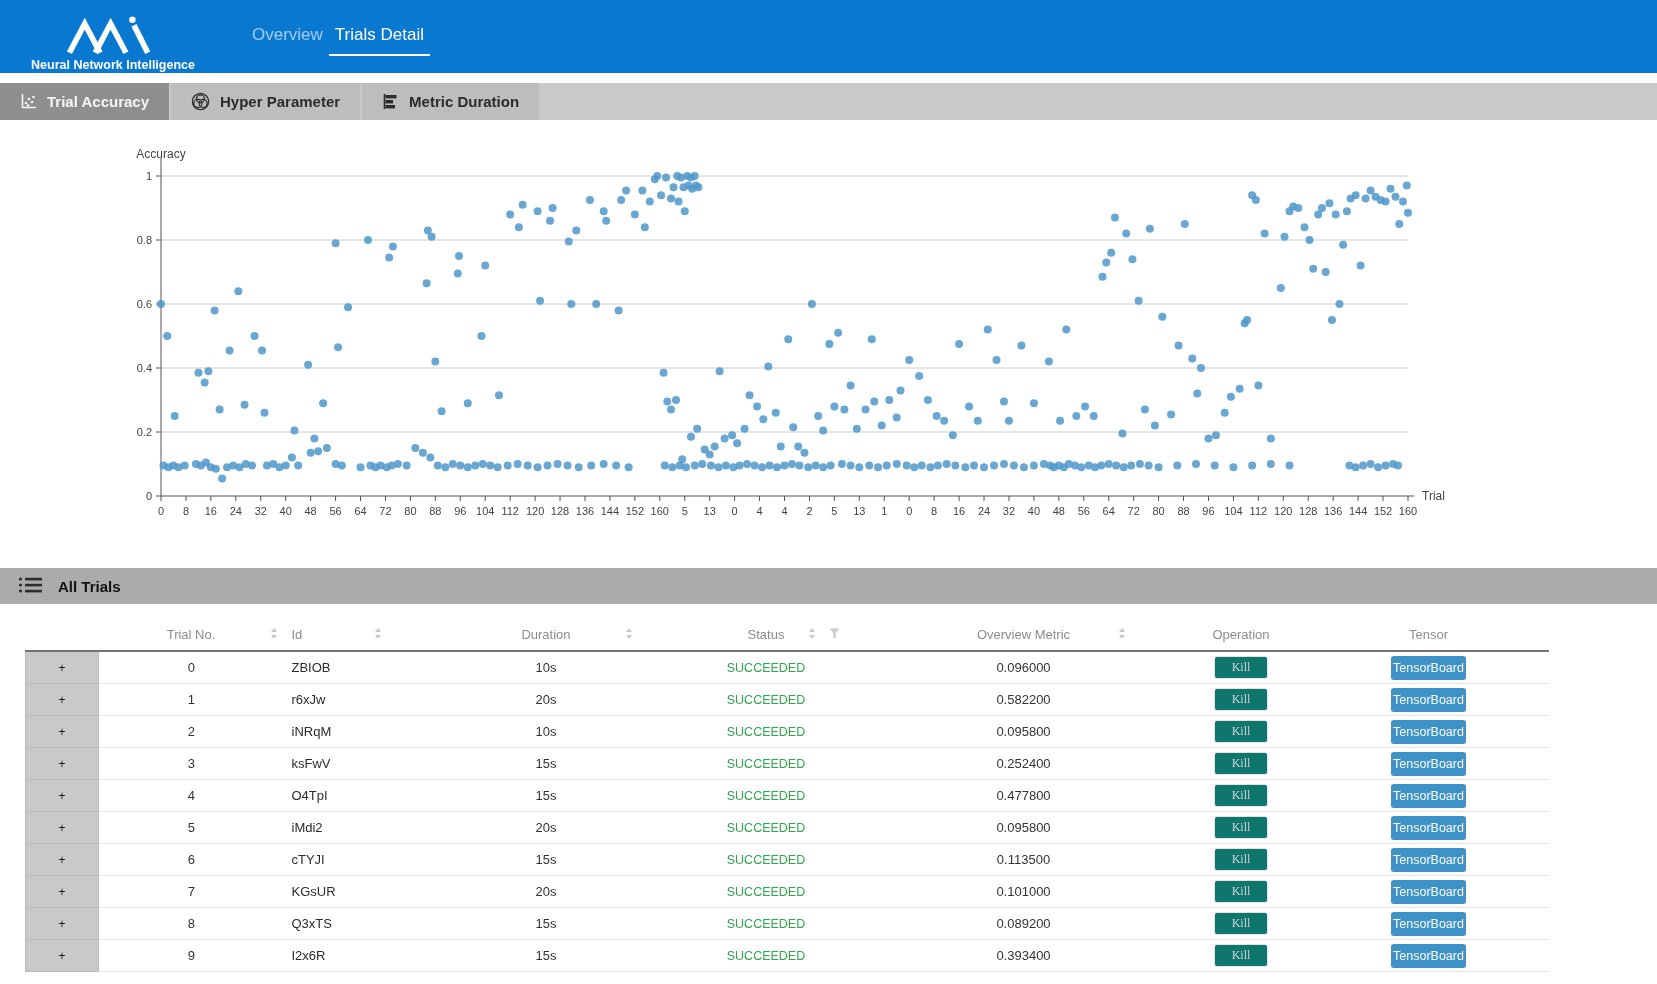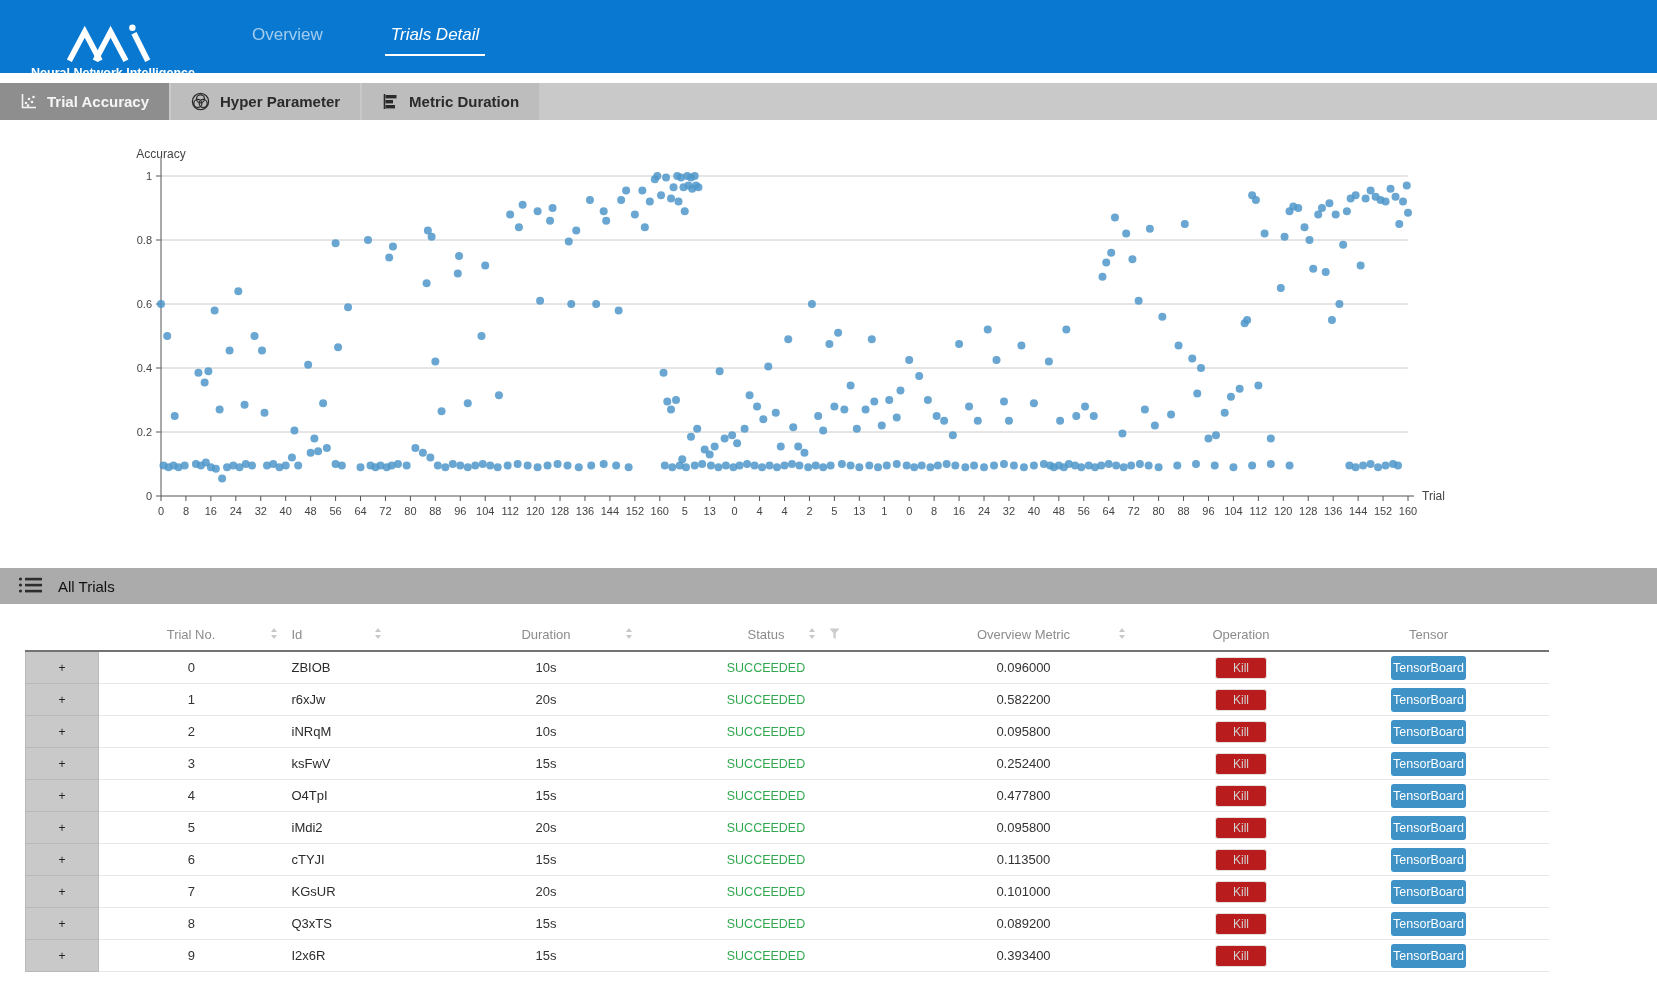--- a/index.html
+++ b/index.html
@@ -1,56 +1,56 @@
 <!DOCTYPE html>
 <html><head>
 <meta charset="utf-8">
 <style>
   html,body{margin:0;padding:0;}
   body{width:1657px;height:984px;background:#fff;font-family:"Liberation Sans",sans-serif;overflow:hidden;}
 
   
   .navbar{height:73px;background:#0878d1;display:flex;align-items:flex-start;}
-  .logo{margin-left:28px;width:170px;display:flex;flex-direction:column;align-items:center;padding-top:22px;}
+  .logo{margin-left:28px;width:170px;display:flex;flex-direction:column;align-items:center;padding-top:14px;}
   .logo-text{color:#fff;font-weight:bold;font-size:12.5px;margin-top:2px;white-space:nowrap;}
-  .nav-tabs{display:flex;margin-left:48px;gap:56px;height:73px;align-items:flex-start;}
+  .nav-tabs{display:flex;margin-left:48px;height:73px;align-items:flex-start;}
   .nav-tab{color:rgba(255,255,255,.62);font-size:17px;padding:25px 6px 9px 6px;cursor:pointer;border-bottom:2px solid transparent;}
-  .nav-tab.active{color:#fff;border-bottom:2px solid #fff;font-style:italic;}
+  .nav-tab.active{color:#fff;border-bottom:2px solid #fff;}
 
   
   .tabbar{height:37px;background:#c9c9c9;display:flex;margin-top:10px;}
   .vtab{display:flex;align-items:center;gap:10px;padding:0 20px;background:#bdbdbd;color:#2b2b2b;font-size:15px;font-weight:bold;margin-right:2px;cursor:pointer;}
   .vtab.active{background:#8e8e8e;color:#f5f5f5;}
   .vtab svg{flex:0 0 auto;}
 
   
   .chart-section{height:432px;position:relative;background:#fff;}
   .chart-section svg{display:block;}
 
   
   .alltrials-bar{height:36px;background:#ababab;display:flex;align-items:center;margin-top:16px;}
   .alltrials-bar .list-icon{margin-left:18px;display:flex;}
-  .alltrials-title{margin-left:14px;font-size:15px;font-weight:normal;color:#111;}
+  .alltrials-title{margin-left:14px;font-size:15px;font-weight:bold;color:#111;}
 
   
   table.trials{margin:14px 0 0 25px;border-collapse:collapse;table-layout:fixed;width:1523px;}
   th{height:30px;font-weight:normal;color:#8c8c8c;font-size:13px;border-bottom:2px solid #737373;position:relative;text-align:center;}
   td{height:29px;font-size:13px;color:#333;border-bottom:1px solid #e7e7e7;text-align:center;background:#fff;}
   td.expand{background:#c9c9c9;border:1px solid #b9b9b9;color:#222;font-size:12px;cursor:pointer;}
   td.id-cell{text-align:left;padding-left:8px;color:#2b2b2b;margin-left:44px;}
   .status-text{font-size:12.5px;}
   .sort-icon{position:absolute;top:9px;display:inline-flex;}
   .filter-icon{position:absolute;top:10px;display:inline-flex;}
   th.c-trialno .sort-icon{right:6px;}
   th.c-id .sort-icon{right:52px;}
   th.c-duration .sort-icon{right:26px;}
   th.c-status .sort-icon{right:58px;}
   th.c-status .filter-icon{right:34px;}
   th.c-metric .sort-icon{right:48px;}
-  .kill-btn{border:1px solid #e2e2e2;background:#b91c1c;color:#d2d2d2;font-size:12px;border-radius:3px;padding:3px 17px;cursor:not-allowed;font-family:Liberation Sans, sans-serif;}
+  .kill-btn{border:1px solid #e2e2e2;background:#0f766e;color:#d2d2d2;font-size:12px;border-radius:3px;padding:3px 17px;cursor:not-allowed;font-family:Liberation Serif, serif;}
   .tb-btn{border:none;border-radius:3px;color:#fff;font-size:12.5px;padding:5px 2px;cursor:pointer;font-family:inherit;}
 </style>
 </head>
 <body>
 
 <div class="navbar">
   <div class="logo">
     <svg width="110" height="42" viewBox="0 0 120 52">
       <polyline points="6,48 25,12 44,48" fill="none" stroke="#fff" stroke-width="7"></polyline>
       <polyline points="38,48 57,12 76,48" fill="none" stroke="#fff" stroke-width="7"></polyline>

